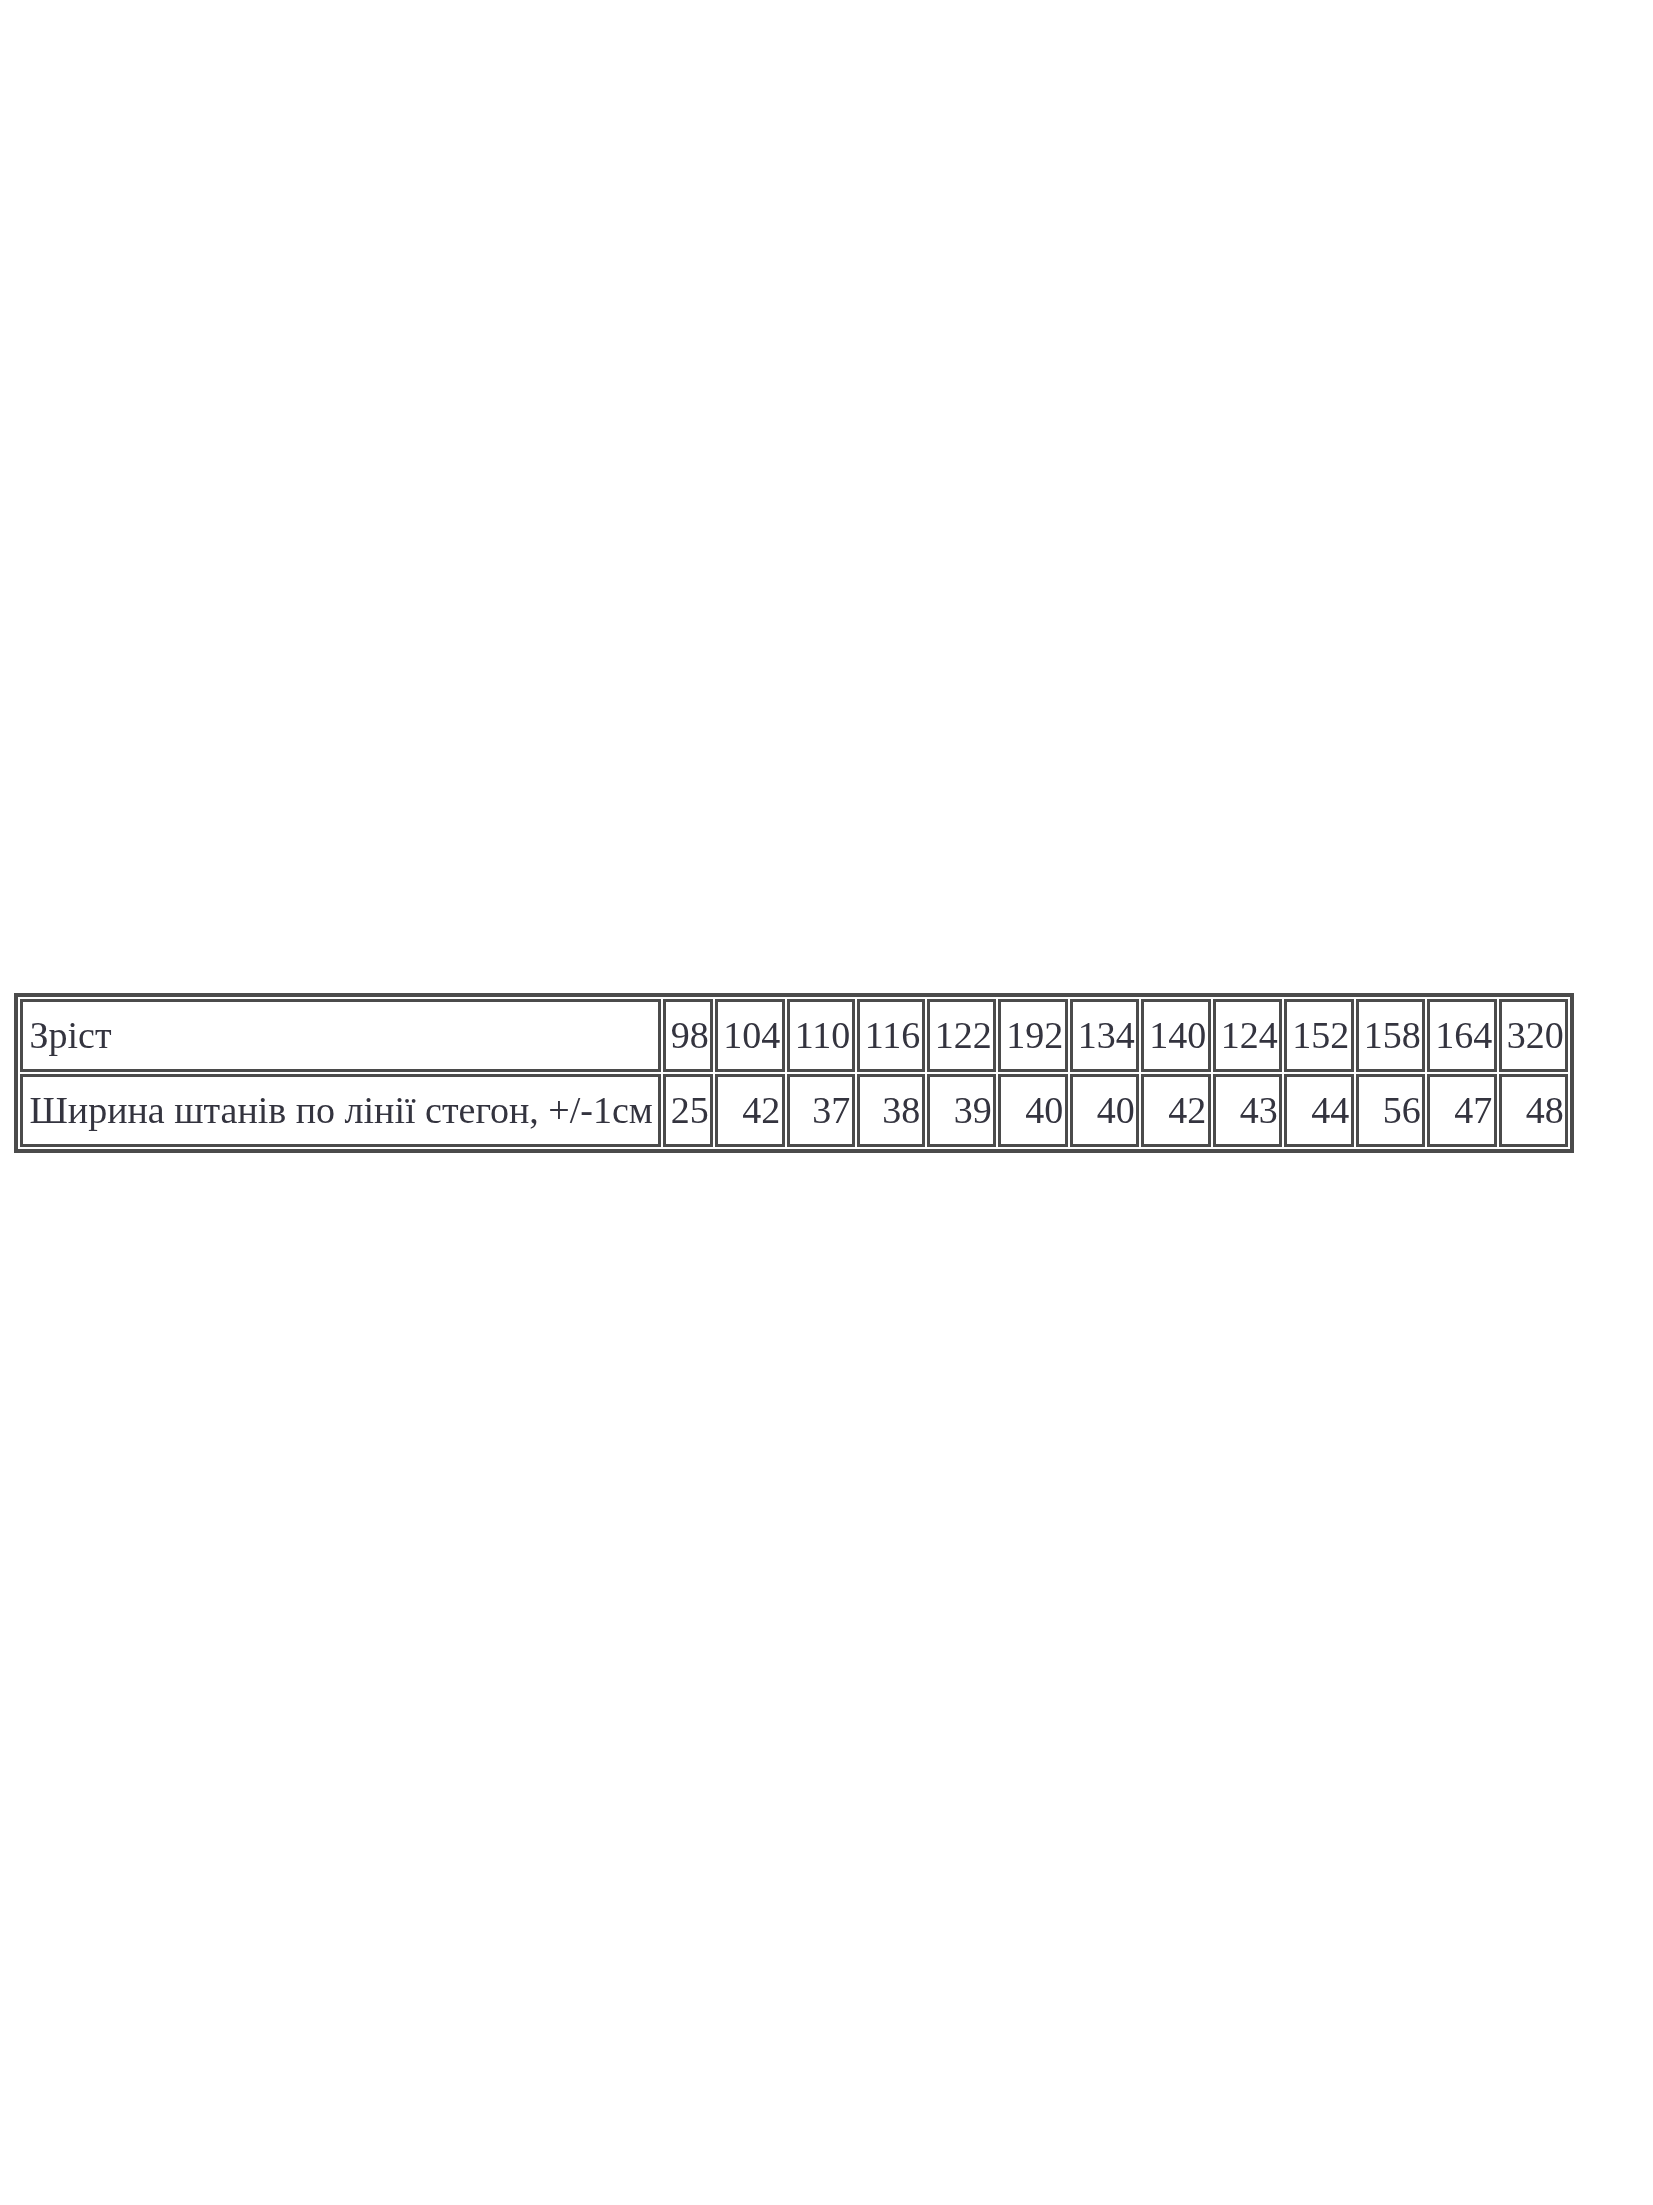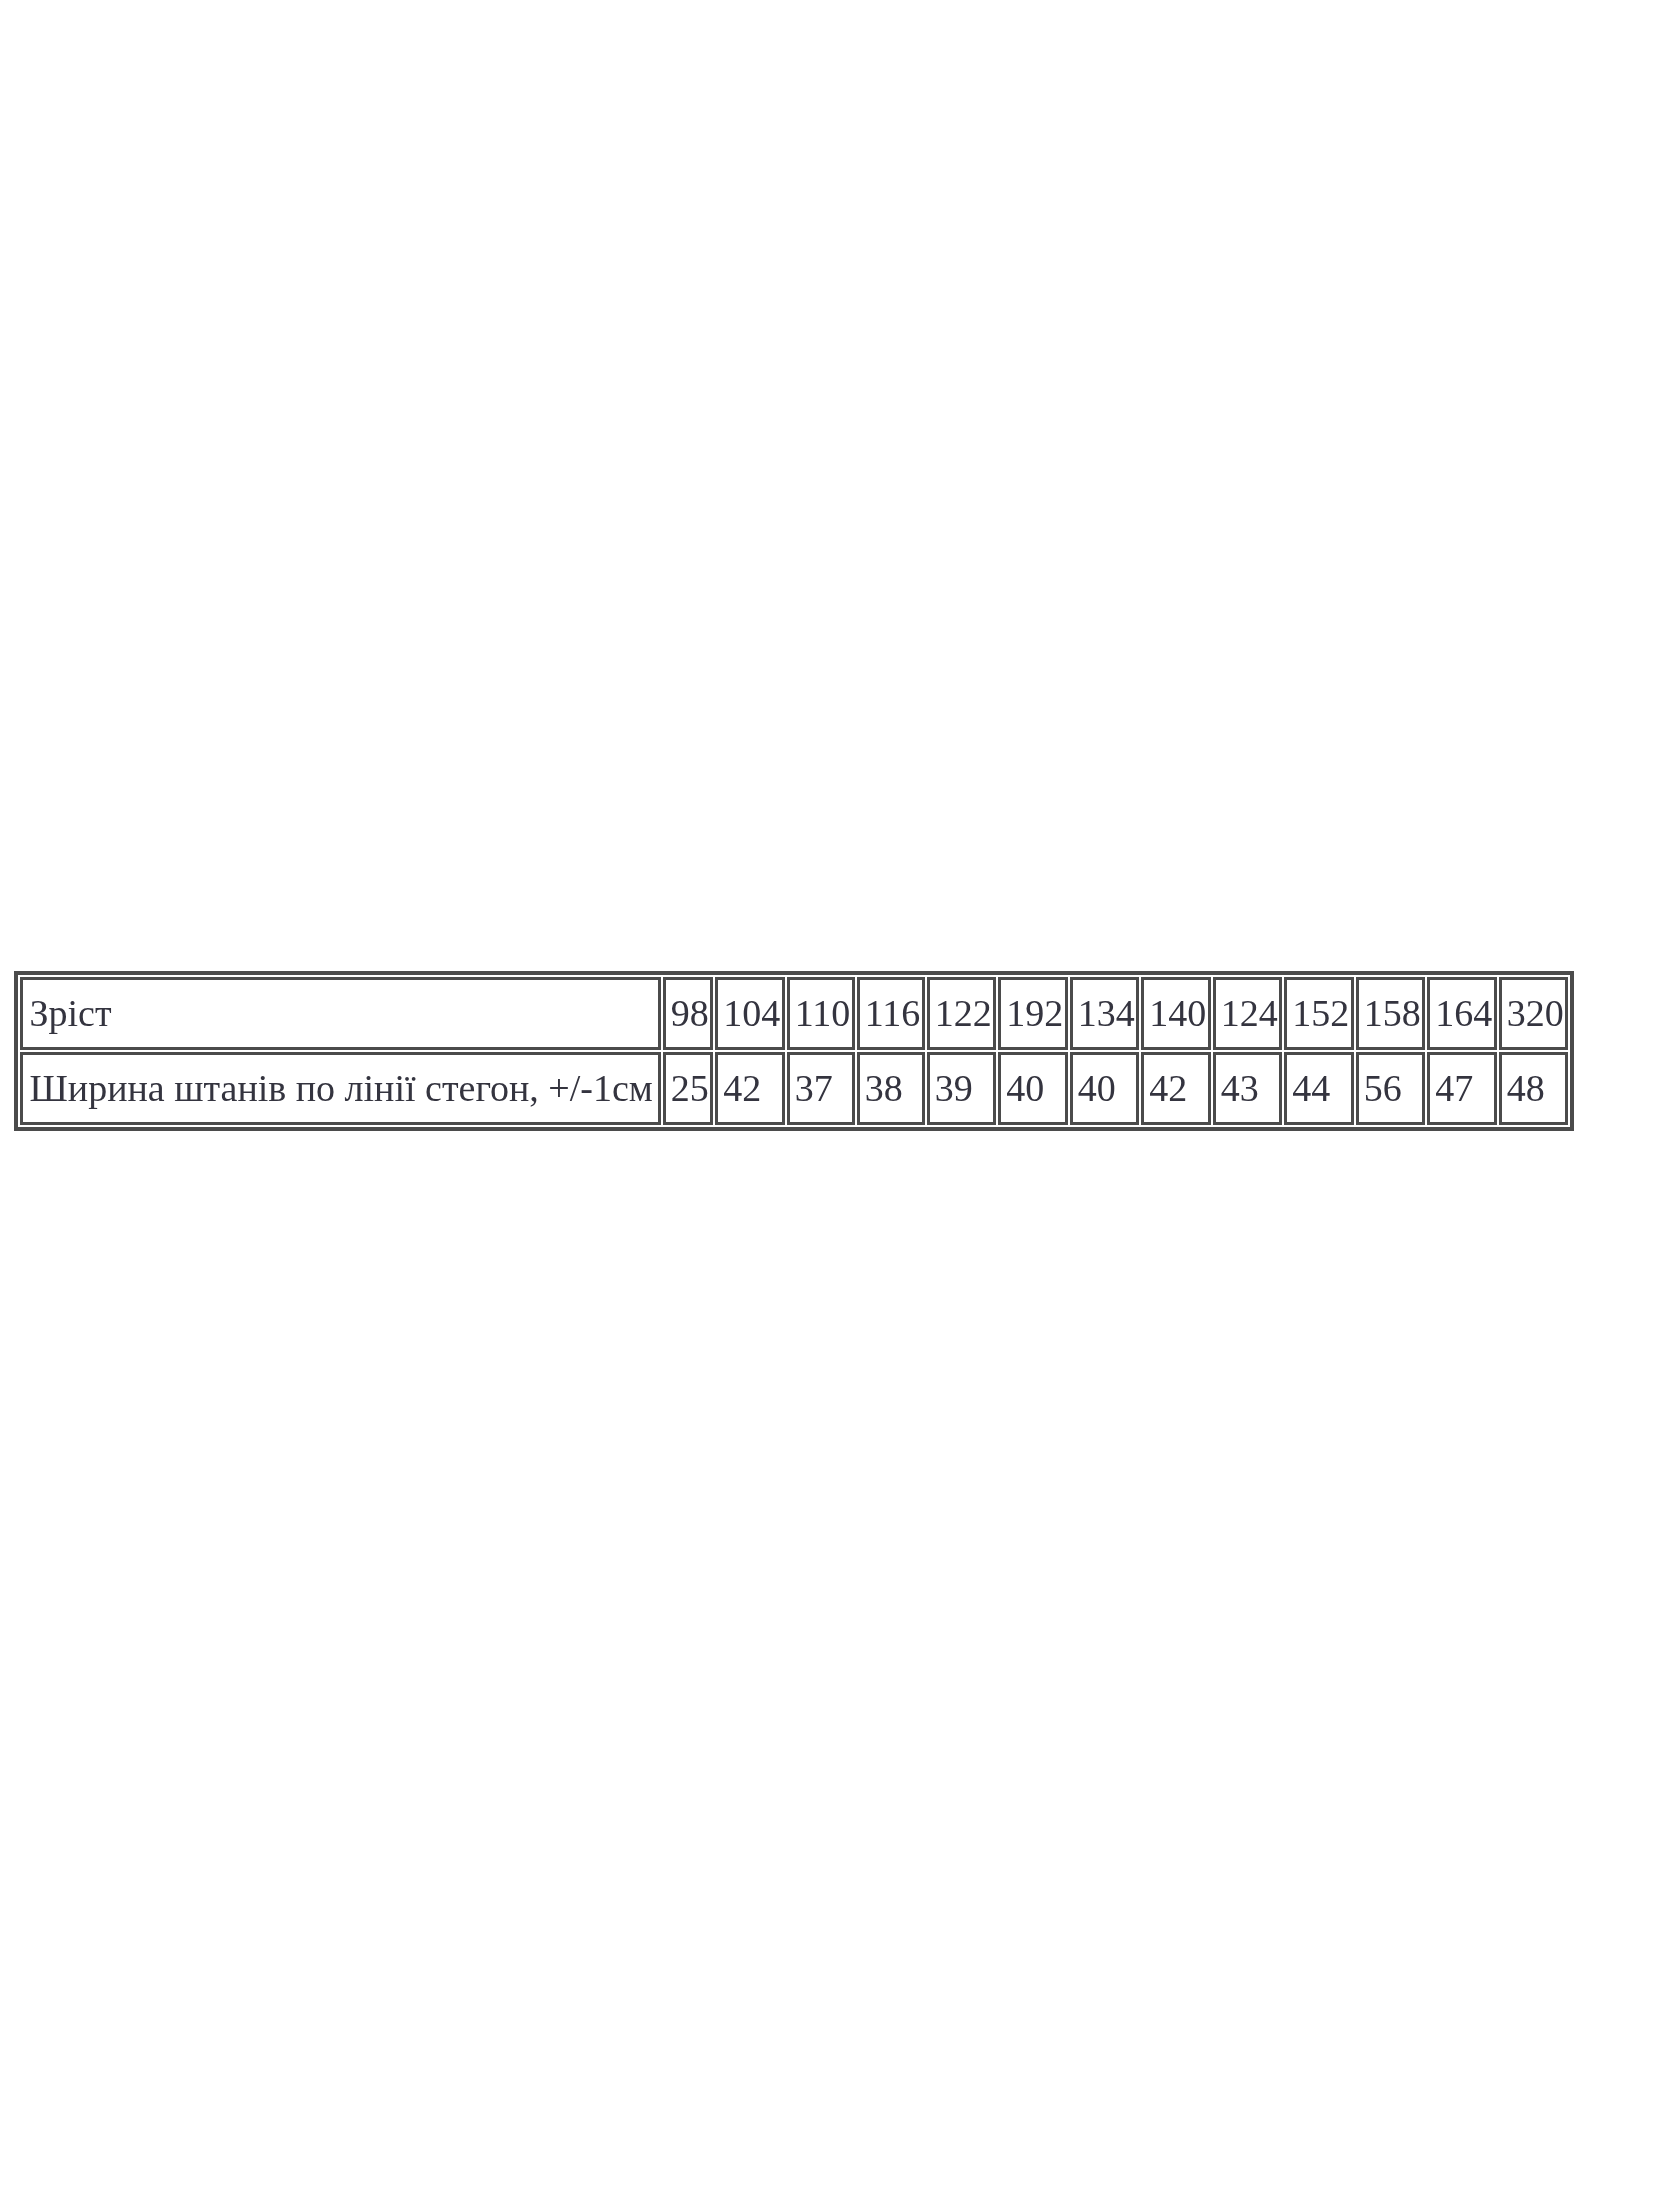--- a/index.html
+++ b/index.html
@@ -19,41 +19,42 @@
     top: 971px;
     width: 1626px;
   }
   table.size-table {
     width: 1428px;
     border-collapse: separate;
     border-spacing: 2.5px;
     border: 4.1px solid #4b4b4b;
     background: #ffffff;
     table-layout: auto;
+    margin-top: 22px;
   }
   table.size-table td {
     border: 3.3px solid #4b4b4b;
     background: #ffffff;
     color: #34343f;
     font-family: "Liberation Serif", serif;
     font-size: 38px;
     line-height: 1.05;
     height: 64px;
     vertical-align: middle;
     white-space: nowrap;
     overflow: hidden;
   }
   td.label-cell {
     width: 704px;
     text-align: left;
     padding: 1.6px 4.9px 1.6px 6.5px;
   }
   td.value-cell {
     width: 51px;
-    text-align: left;
+    text-align: right;
     padding: 1.6px 1.6px 1.6px 4.9px;
   }
   td.value-cell:nth-child(2) {
     width: 39px;
   }
 </style>
 </head>
 <body>
 
 <div class="table-wrap">

